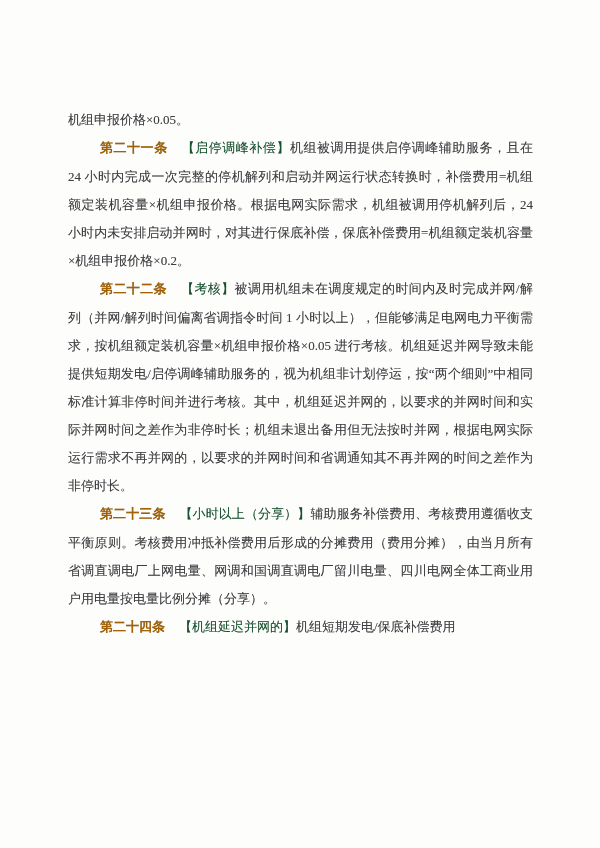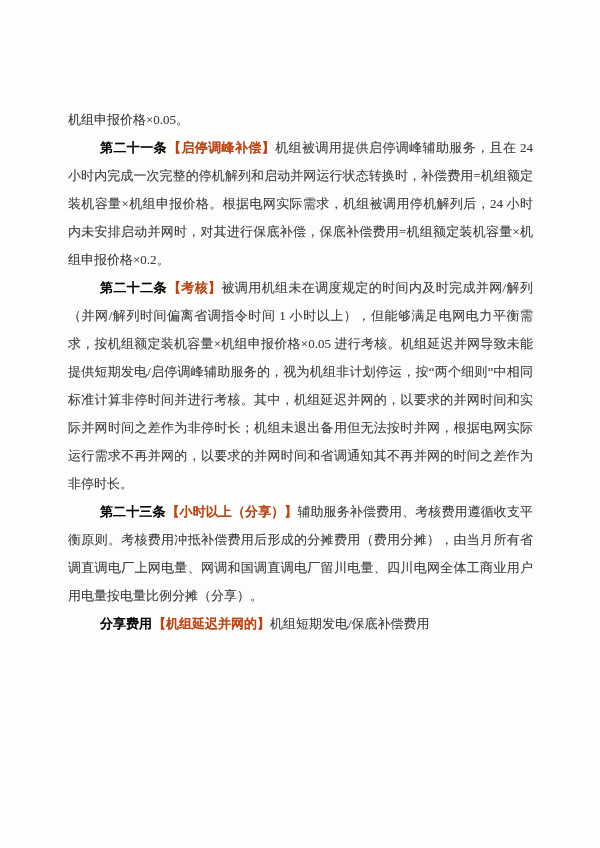--- a/index.html
+++ b/index.html
@@ -27,43 +27,43 @@
     text-shadow: 0 0 0.3px rgba(62,62,66,0.35);
   }
   .para {
     margin: 0;
     padding: 0;
   }
   .para.indent {
     text-indent: 32px;
   }
   .article-no {
-    font-family: Liberation Sans, sans-serif;
+    font-family: Liberation Mono, monospace;
     font-weight: 700;
-    color: #000000;
-    margin-right: 1px;
+    color: #a16207;
+    margin-right: 14px;
   }
   .article-title {
-    font-weight: 700;
-    color: #c2410c;
+    font-weight: 400;
+    color: #14532d;
   }
   .body-text {
     font-weight: 400;
   }
 </style>
 </head>
 <body>
 
 <div class="page">
   <div class="text-block">
 
     <p class="para"><span class="body-text">机组申报价格×0.05。</span></p>
 
     <p class="para indent"><span class="article-no">第二十一条</span><span class="article-title">【启停调峰补偿】</span><span class="body-text">机组被调用提供启停调峰辅助服务，且在 24 小时内完成一次完整的停机解列和启动并网运行状态转换时，补偿费用=机组额定装机容量×机组申报价格。根据电网实际需求，机组被调用停机解列后，24 小时内未安排启动并网时，对其进行保底补偿，保底补偿费用=机组额定装机容量×机组申报价格×0.2。</span></p>
 
     <p class="para indent"><span class="article-no">第二十二条</span><span class="article-title">【考核】</span><span class="body-text">被调用机组未在调度规定的时间内及时完成并网/解列（并网/解列时间偏离省调指令时间 1 小时以上），但能够满足电网电力平衡需求，按机组额定装机容量×机组申报价格×0.05 进行考核。机组延迟并网导致未能提供短期发电/启停调峰辅助服务的，视为机组非计划停运，按“两个细则”中相同标准计算非停时间并进行考核。其中，机组延迟并网的，以要求的并网时间和实际并网时间之差作为非停时长；机组未退出备用但无法按时并网，根据电网实际运行需求不再并网的，以要求的并网时间和省调通知其不再并网的时间之差作为非停时长。</span></p>
 
     <p class="para indent"><span class="article-no">第二十三条</span><span class="article-title">【小时以上（分享）】</span><span class="body-text">辅助服务补偿费用、考核费用遵循收支平衡原则。考核费用冲抵补偿费用后形成的分摊费用（费用分摊），由当月所有省调直调电厂上网电量、网调和国调直调电厂留川电量、四川电网全体工商业用户用电量按电量比例分摊（分享）。</span></p>
 
-    <p class="para indent"><span class="article-no">分享费用</span><span class="article-title">【机组延迟并网的】</span><span class="body-text">机组短期发电/保底补偿费用</span></p>
+    <p class="para indent"><span class="article-no">第二十四条</span><span class="article-title">【机组延迟并网的】</span><span class="body-text">机组短期发电/保底补偿费用</span></p>
 
   </div>
 </div>
 
 </body></html>

